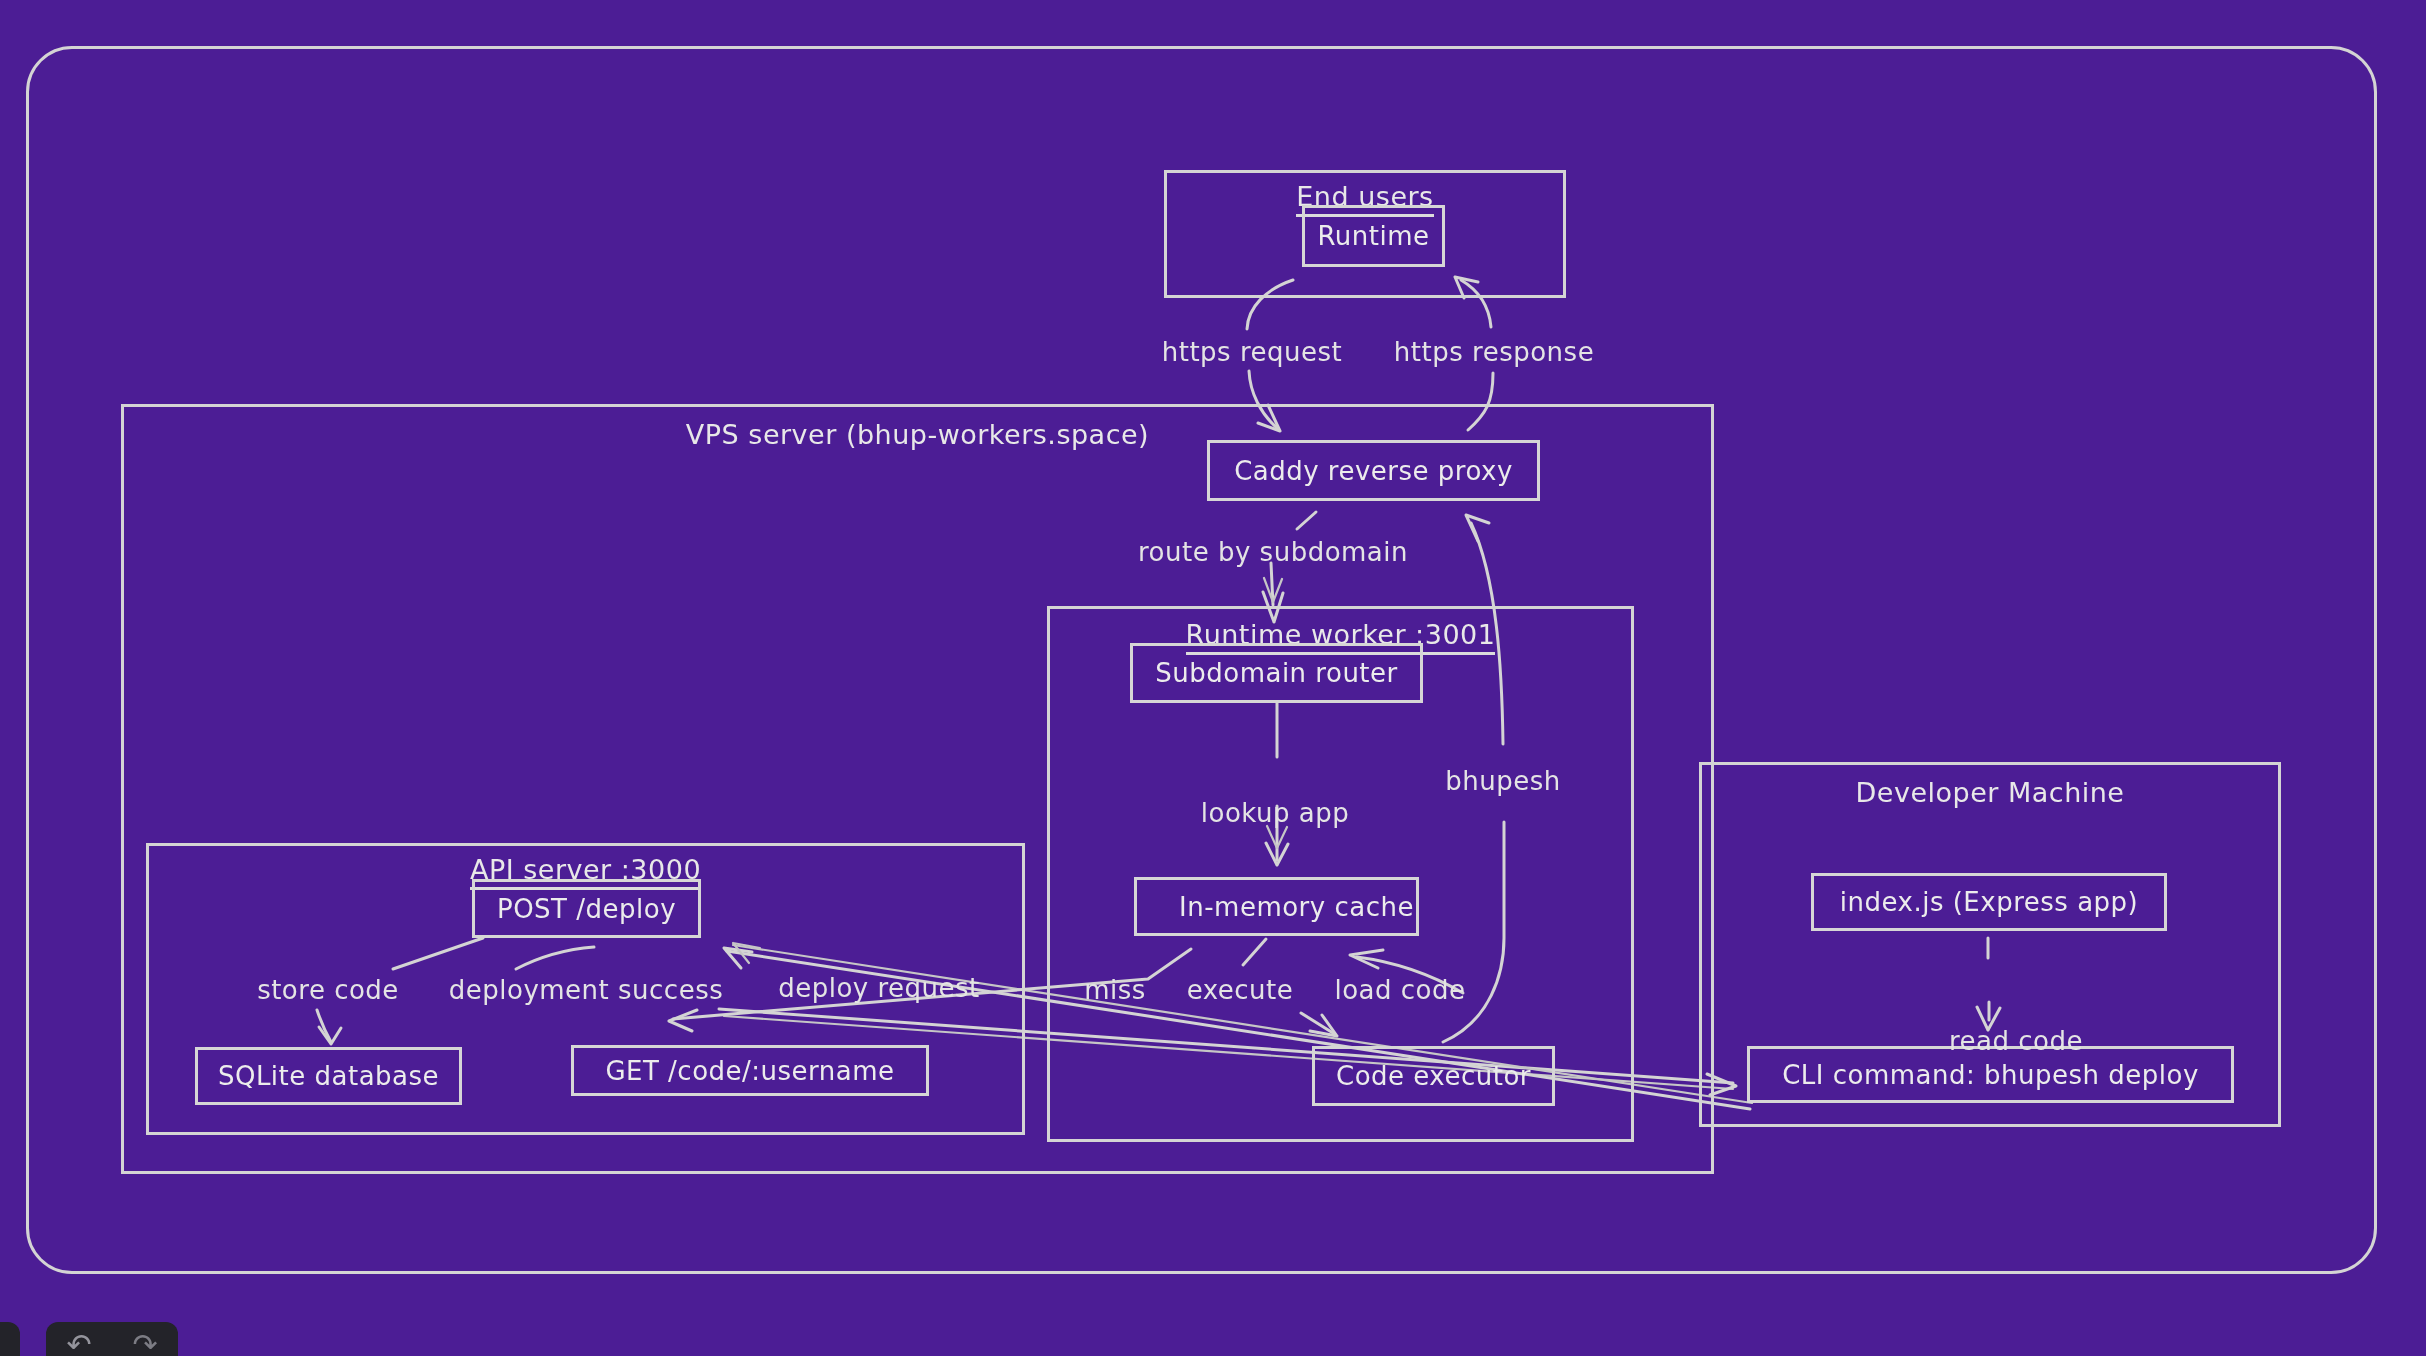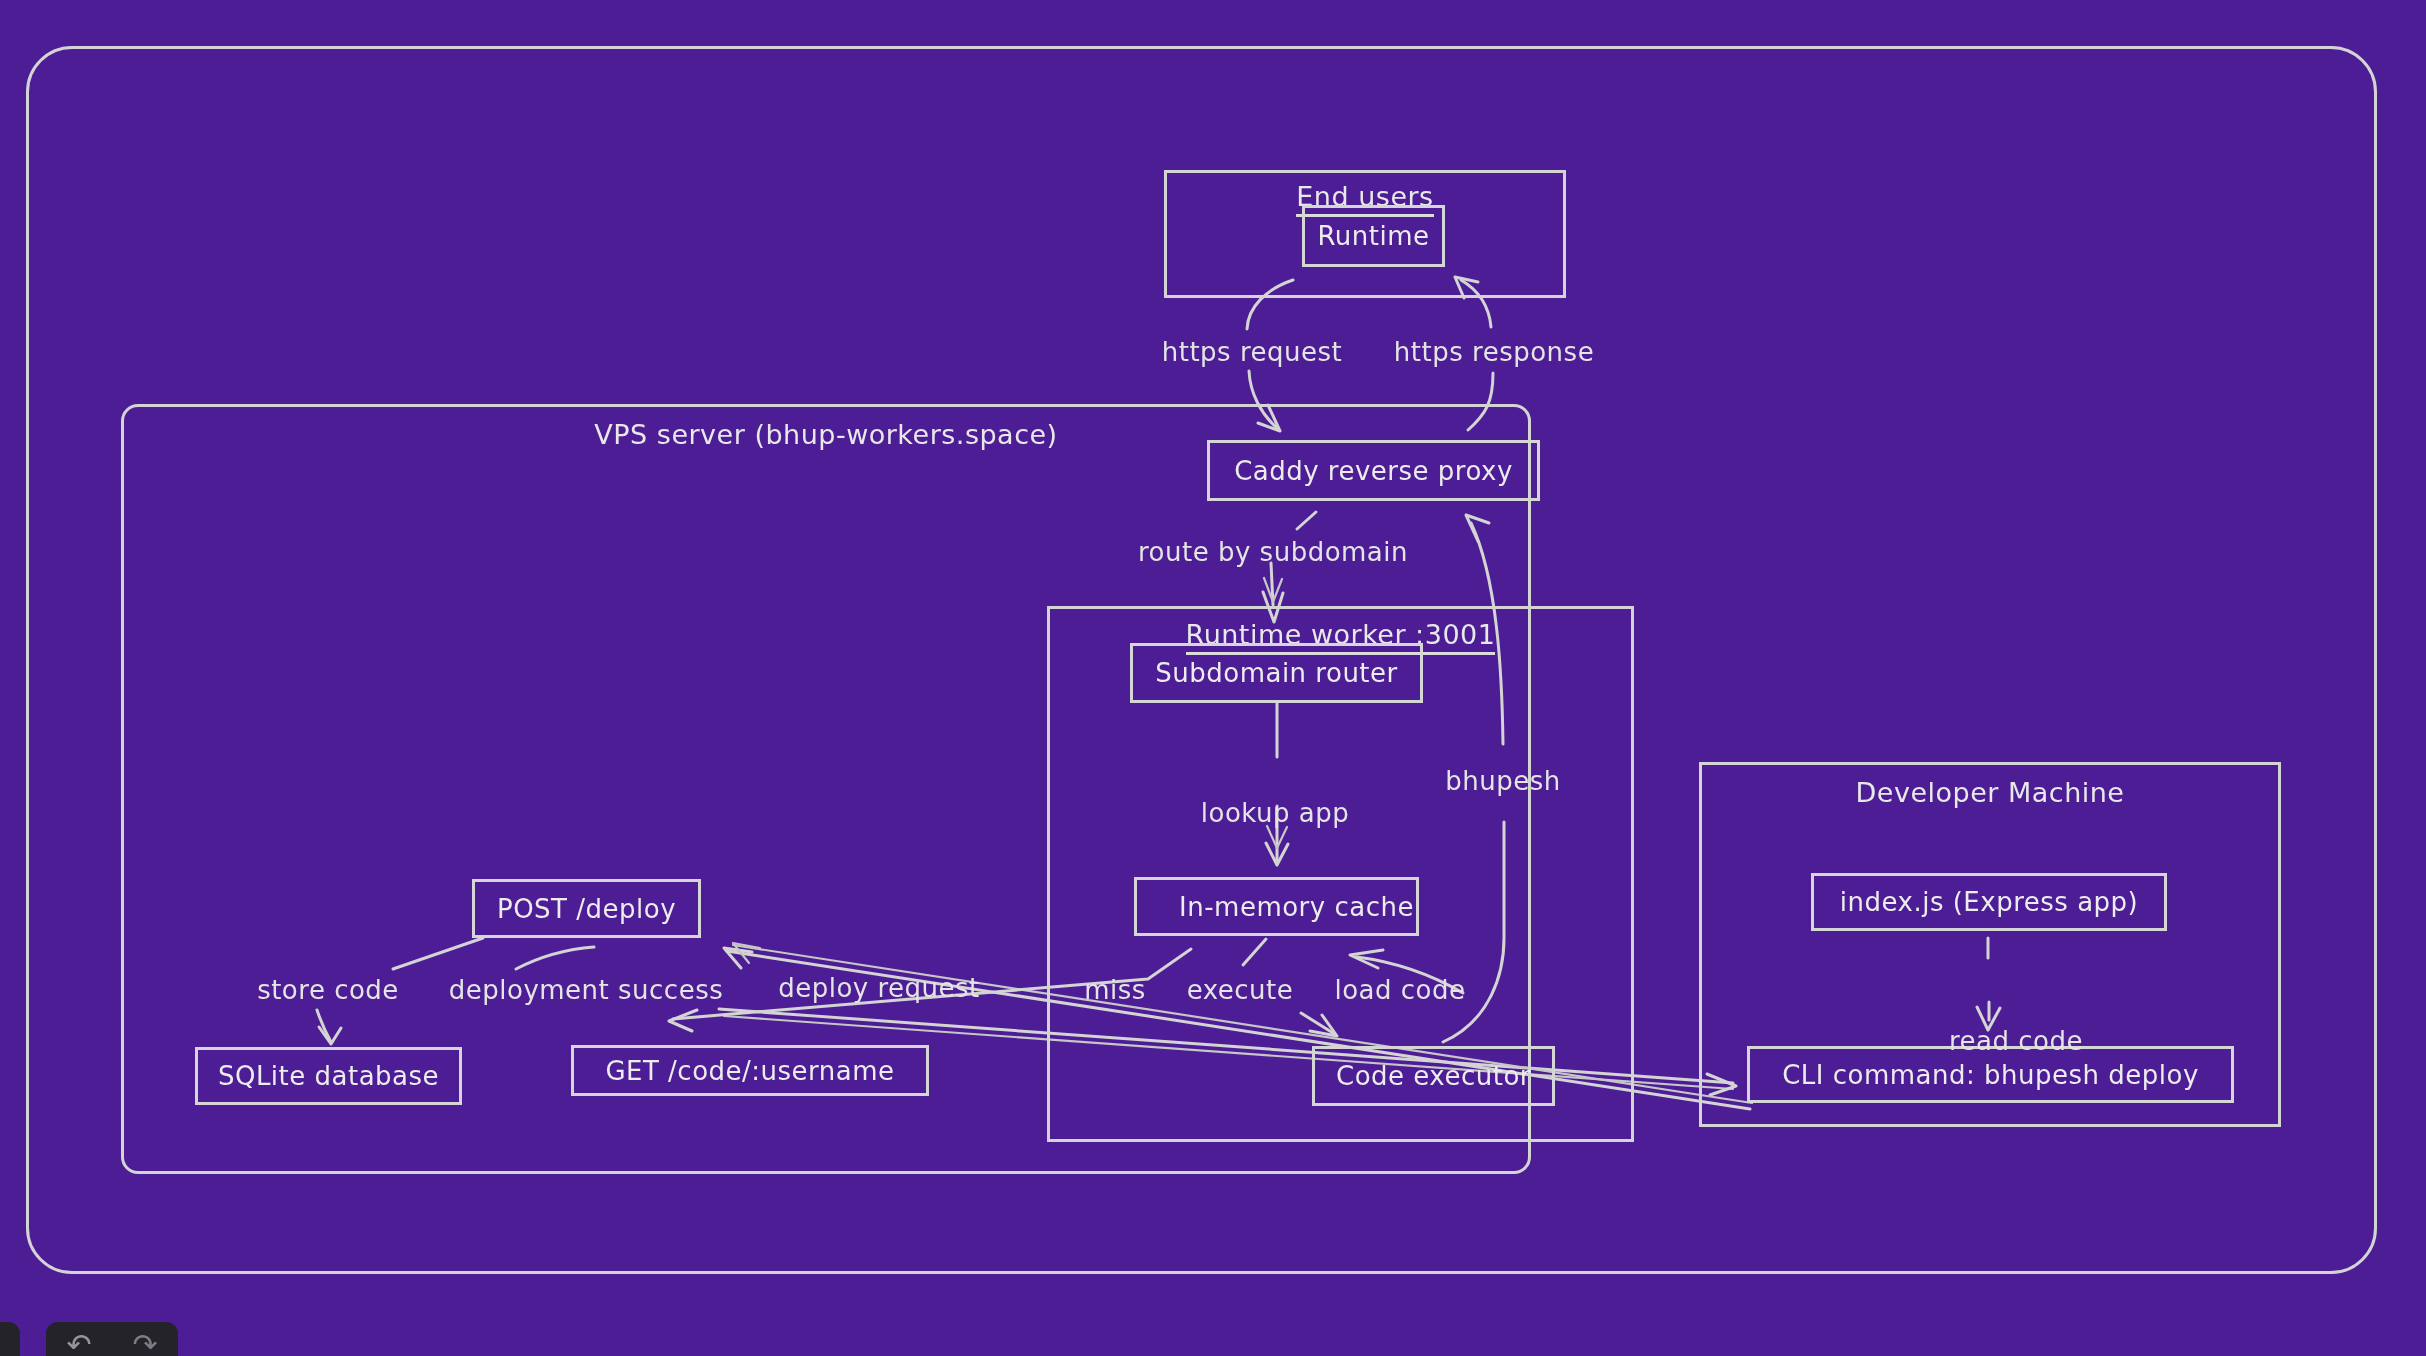--- a/index.html
+++ b/index.html
@@ -127,32 +127,37 @@
       <path d="M1977,1007 L1988,1030 M2000,1008 L1988,1030"></path>
     </g>
   </svg>
 
   <div class="group" style="left:1164px;top:170px;width:402px;height:128px;">
     <div class="group-title" style="top:8px;">
       <span class="u">End users</span>
     </div>
   </div>
 
-  <div class="group" style="left:121px;top:404px;width:1410px;height:770px;border-radius:17px;">
+  <div class="group" style="left:121px;top:404px;width:1593px;height:770px;">
     <div class="group-title" style="top:12px;">
       <span>VPS server (bhup-workers.space)</span>
     </div>
   </div>
 
   <div class="group" style="left:1047px;top:606px;width:587px;height:536px;">
     <div class="group-title" style="top:10px;">
       <span class="u">Runtime worker :3001</span>
     </div>
   </div>
 
+  <div class="group" style="left:146px;top:843px;width:879px;height:292px;">
+    <div class="group-title" style="top:8px;">
+      <span class="u">API server :3000</span>
+    </div>
+  </div>
 
   <div class="group" style="left:1699px;top:762px;width:582px;height:365px;">
     <div class="group-title" style="top:12px;">
       <span>Developer Machine</span>
     </div>
   </div>
 
   <div class="node" style="left:1302px;top:205px;width:143px;height:62px;">Runtime</div>
 
   <div class="node" style="left:1207px;top:440px;width:333px;height:61px;">Caddy reverse proxy</div>

